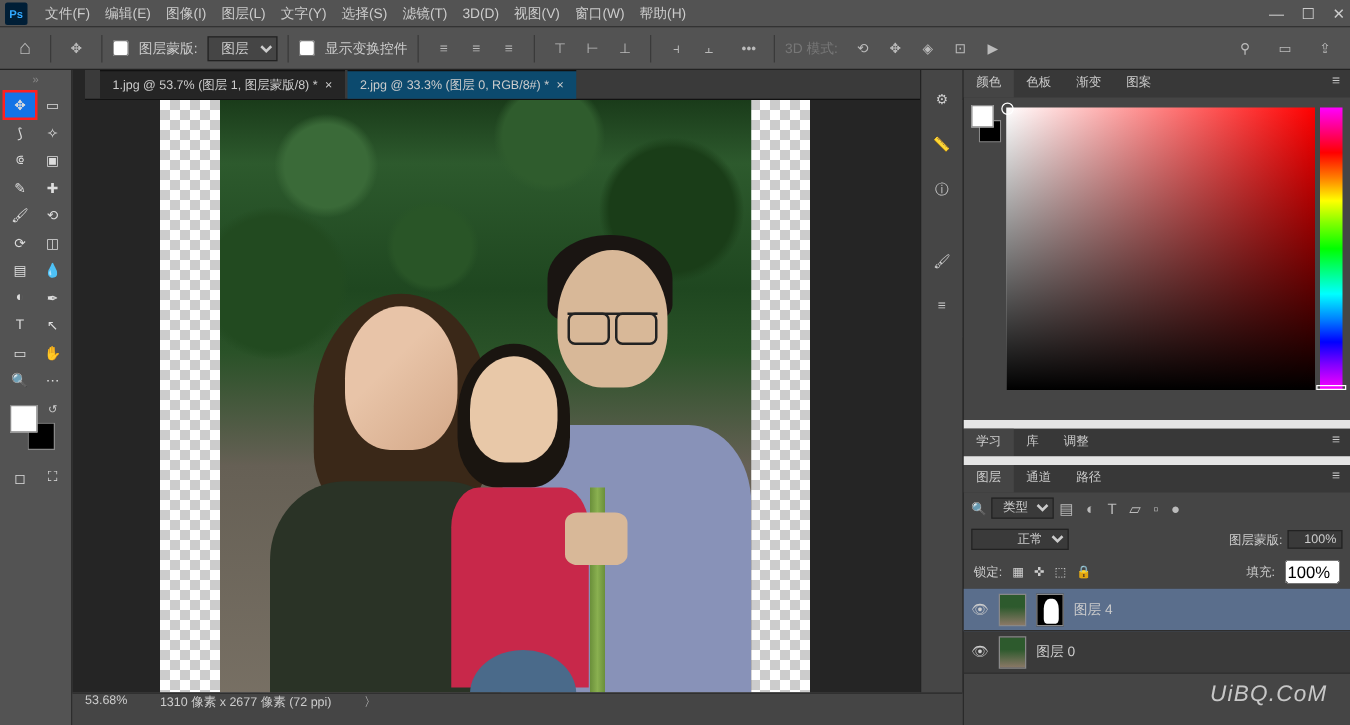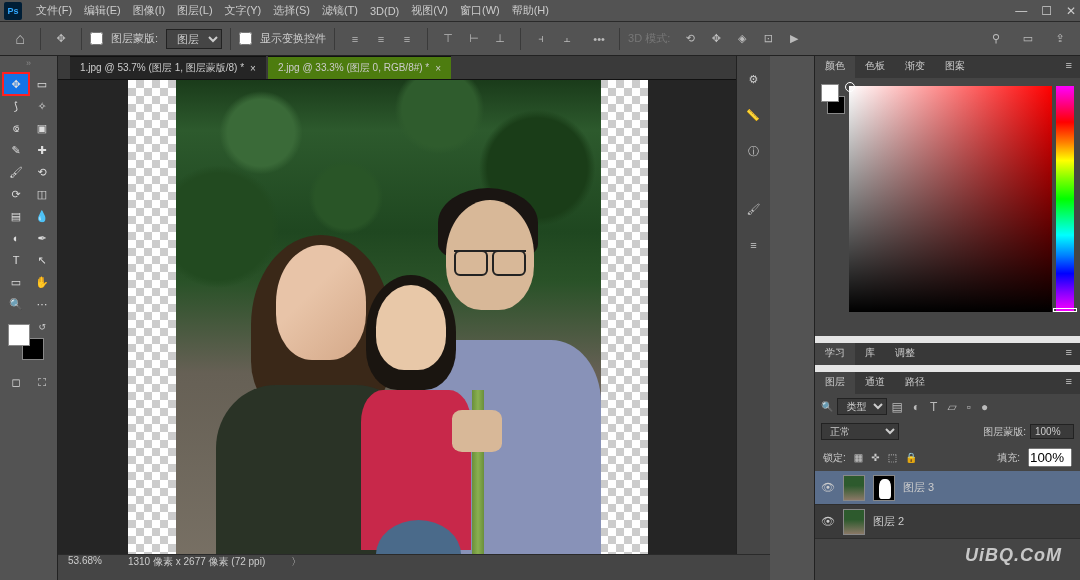--- a/index.html
+++ b/index.html
@@ -8,24 +8,24 @@
 .menubar .logo { width:18px; height:18px; background:#001e36; border-radius:2px; color:#31a8ff; font-size:9px; font-weight:bold; display:flex; align-items:center; justify-content:center; margin-right:8px; }
 .menubar .mitem { padding:0 6px; cursor:default; }
 .wincontrols { position:absolute; right:4px; top:0; height:22px; display:flex; align-items:center; gap:14px; font-size:12px; color:#ccc; }
 .optbar { height:34px; background:#535353; display:flex; align-items:center; padding:0 8px; border-bottom:1px solid #222; gap:8px; }
 .optbar .home { font-size:16px; }
 .optbar .sep { width:1px; height:22px; background:#3a3a3a; }
 .optbar input[type=checkbox] { accent-color:#666; }
 .optbar select { background:#454545; color:#ccc; border:1px solid #222; padding:2px 6px; font-size:11px; }
 .icnbtn { width:24px; height:24px; display:inline-flex; align-items:center; justify-content:center; cursor:default; color:#bbb; }
 .icngroup { display:flex; gap:2px; }
-.docarea { position:absolute; top:56px; left:58px; right:310px; bottom:26px; background:#252525; }
+.docarea { position:absolute; top:56px; left:58px; right:310px; bottom:26px; background:#252525;padding-left:10px; }
 .tabs { height:24px; background:#3a3a3a; display:flex; align-items:end; padding-left:12px; border-bottom:1px solid #111; }
 .tab { padding:4px 10px; background:#252525; margin-right:2px; font-size:10px; display:flex; align-items:center; gap:6px; border-top:1px solid #111; }
-.tab.inactive { background:#4d7c0f;margin-top:28px; }
+.tab.inactive { background:#0c4a6e;margin-top:28px; }
 .tab .x { font-size:10px; }
 .canvas-wrap { position:absolute; top:24px; left:0; right:0; bottom:0; overflow:hidden; }
 .canvas { position:absolute; top:0; left:70px; width:520px; height:510px;
   background-image:linear-gradient(45deg,#ccc 25%,transparent 25%),linear-gradient(-45deg,#ccc 25%,transparent 25%),linear-gradient(45deg,transparent 75%,#ccc 75%),linear-gradient(-45deg,transparent 75%,#ccc 75%);
   background-size:16px 16px; background-position:0 0,0 8px,8px -8px,-8px 0; background-color:#fff; }
 .photo { position:absolute; top:0; left:48px; width:425px; height:505px; background:linear-gradient(to bottom,#1a3b1a 0%,#2d5a2d 10%,#1f4720 30%,#2a5228 40%,#666055 58%,#7a7266 100%); overflow:hidden; }
 .photo .foliage { position:absolute; top:0; left:0; right:0; height:58%; background:
   radial-gradient(circle at 20% 18%, #3a6a38 8%, transparent 10%),
   radial-gradient(circle at 62% 10%, #2f5c2d 10%, transparent 12%),
   radial-gradient(circle at 85% 30%, #1a3d18 12%, transparent 14%),
@@ -53,46 +53,46 @@
 .toolgrid { display:grid; grid-template-columns:1fr 1fr; gap:0; padding:3px; }
 .tool { width:26px; height:22px; display:flex; align-items:center; justify-content:center; color:#ddd; position:relative; }
 .tool.sel { background:#1473e6; }
 .tool.hl { outline:2px solid #ff2020; outline-offset:-1px; }
 .swatches { margin:6px 0 0 8px; position:relative; width:36px; height:36px; }
 .swatches .fg { position:absolute; top:0; left:0; width:22px; height:22px; background:#fff; border:1px solid #888; z-index:2; }
 .swatches .bg { position:absolute; bottom:0; right:0; width:22px; height:22px; background:#000; border:1px solid #888; }
 .swatches .swap { position:absolute; top:-2px; right:-2px; font-size:9px; }
 .dockcol { position:absolute; top:56px; right:310px; width:34px; bottom:26px; background:#464646; border-left:1px solid #222; display:flex; flex-direction:column; align-items:center; padding-top:12px; gap:14px; }
 .dockcol .di { width:22px; height:22px; display:flex; align-items:center; justify-content:center; }
-.rightpanel { position:absolute; top:56px; right:0; width:266px; bottom:0; background:#454545; border-left:1px solid #222; display:flex; flex-direction:column; }
+.rightpanel { position:absolute; top:56px; right:0; width:310px; bottom:0; background:#454545; border-left:1px solid #222; display:flex; flex-direction:column; }
 .ptabs { display:flex; height:22px; background:#383838; }
 .ptab { padding:3px 10px; font-size:10px; }
 .ptab.active { background:#454545; }
 .ptabs .menu { margin-left:auto; padding:3px 8px; }
 .colorpanel { height:258px; position:relative; padding:6px; display:flex; gap:4px; }
 .minisw { width:24px; height:34px; position:relative; }
 .minisw .fg { position:absolute; top:0; left:0; width:18px; height:18px; background:#fff; border:1px solid #888; z-index:2; }
 .minisw .bg { position:absolute; bottom:4px; right:0; width:18px; height:18px; background:#000; border:1px solid #888; }
 .satfield { flex:1; height:226px; background:linear-gradient(to bottom,transparent 0%,#000 100%),linear-gradient(to right,#fff 0%,#ff0000 100%); position:relative; margin-top:2px; }
 .satfield .cursor { position:absolute; top:-4px; left:-4px; width:10px; height:10px; border:1px solid #fff; border-radius:50%; }
 .huebar { width:18px; height:226px; background:linear-gradient(to bottom,#ff00ff 0%,#ff0080 8%,#ff0000 16%,#ff8000 25%,#ffff00 33%,#80ff00 41%,#00ff00 50%,#00ff80 58%,#00ffff 66%,#0080ff 75%,#0000ff 83%,#8000ff 91%,#ff00ff 100%); margin-top:2px; position:relative; }
 .huebar .hcur { position:absolute; bottom:0; left:-3px; right:-3px; height:4px; border:1px solid #fff; }
 .minipanel { border-top:7px solid #e5e5e5; }
 .lyr-opts { display:flex; align-items:center; gap:4px; padding:4px 6px; font-size:10px; }
-.lyr-opts select,.lyr-opts input { background:#3a3a3a; color:#ccc; border:1px solid #222; font-size:10px; padding:1px 4px; }
+.lyr-opts select,.lyr-opts input { background:#3a3a3a; color:#ccc; border:1px solid #222; font-size:10px; padding:1px 4px;text-align:right; }
 .filterrow { display:flex; gap:10px; padding:4px 8px; color:#bbb; font-size:12px; align-items:center; }
 .layerlist { background:#3a3a3a; }
 .layer { display:flex; align-items:center; height:34px; border-bottom:1px solid #2e2e2e; padding:0 6px; gap:8px; }
 .layer.sel { background:#5a6e8c; }
 .eye { width:14px; font-size:11px; }
 .thumb { width:22px; height:26px; background:linear-gradient(#2d5a2d 40%,#8a7866 100%); border:1px solid #888; }
 .mask { width:22px; height:26px; background:#000; border:1px solid #888; position:relative; }
 .mask::after { content:""; position:absolute; left:5px; top:3px; width:12px; height:20px; background:#fff; border-radius:40% 40% 20% 20%; }
 .statusbar { position:absolute; left:58px; right:310px; bottom:0; height:26px; background:#454545; display:flex; align-items:flex-start; padding:0 10px; font-size:10px; gap:26px; border-top:1px solid #2a2a2a; }
-.watermark { position:absolute; right:18px; bottom:14px; font-size:18px; color:rgba(255,255,255,0.7); font-style:italic; letter-spacing:1px; pointer-events:none; font-weight:700; }
+.watermark { position:absolute; right:18px; bottom:14px; font-size:18px; color:rgba(255,255,255,0.7); font-style:italic; letter-spacing:1px; pointer-events:none; font-weight:400; }
 .lockrow { display:flex; align-items:center; gap:8px; padding:4px 8px; font-size:10px; }
 </style>
 </head>
 <body>
 
 <div class="menubar">
   <div class="logo">Ps</div>
   <span class="mitem">文件(F)</span>
   <span class="mitem">编辑(E)</span>
   <span class="mitem">图像(I)</span>
@@ -300,26 +300,26 @@
       <span>🔒</span>
       <div style="flex:1"></div>
       <span>填充:</span>
       <input style="width: 44px;" value="100%">
     </div>
     <div class="layerlist">
       <div class="layer sel">
         <span class="eye">👁</span>
         <div class="thumb"></div>
         <div class="mask"></div>
-        <span>图层 3</span>
+        <span>图层 4</span>
       </div>
       <div class="layer">
         <span class="eye">👁</span>
         <div class="thumb"></div>
-        <span>图层 2</span>
+        <span>图层 0</span>
       </div>
     </div>
   </div>
 </div>
 
 <div class="statusbar">
   <span>53.68%</span>
   <span>1310 像素 x 2677 像素 (72 ppi)</span>
   <span>〉</span>
 </div>

